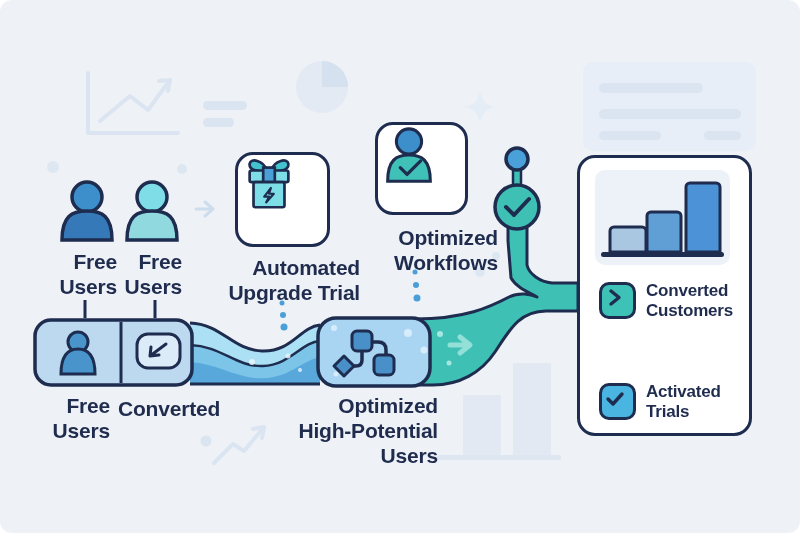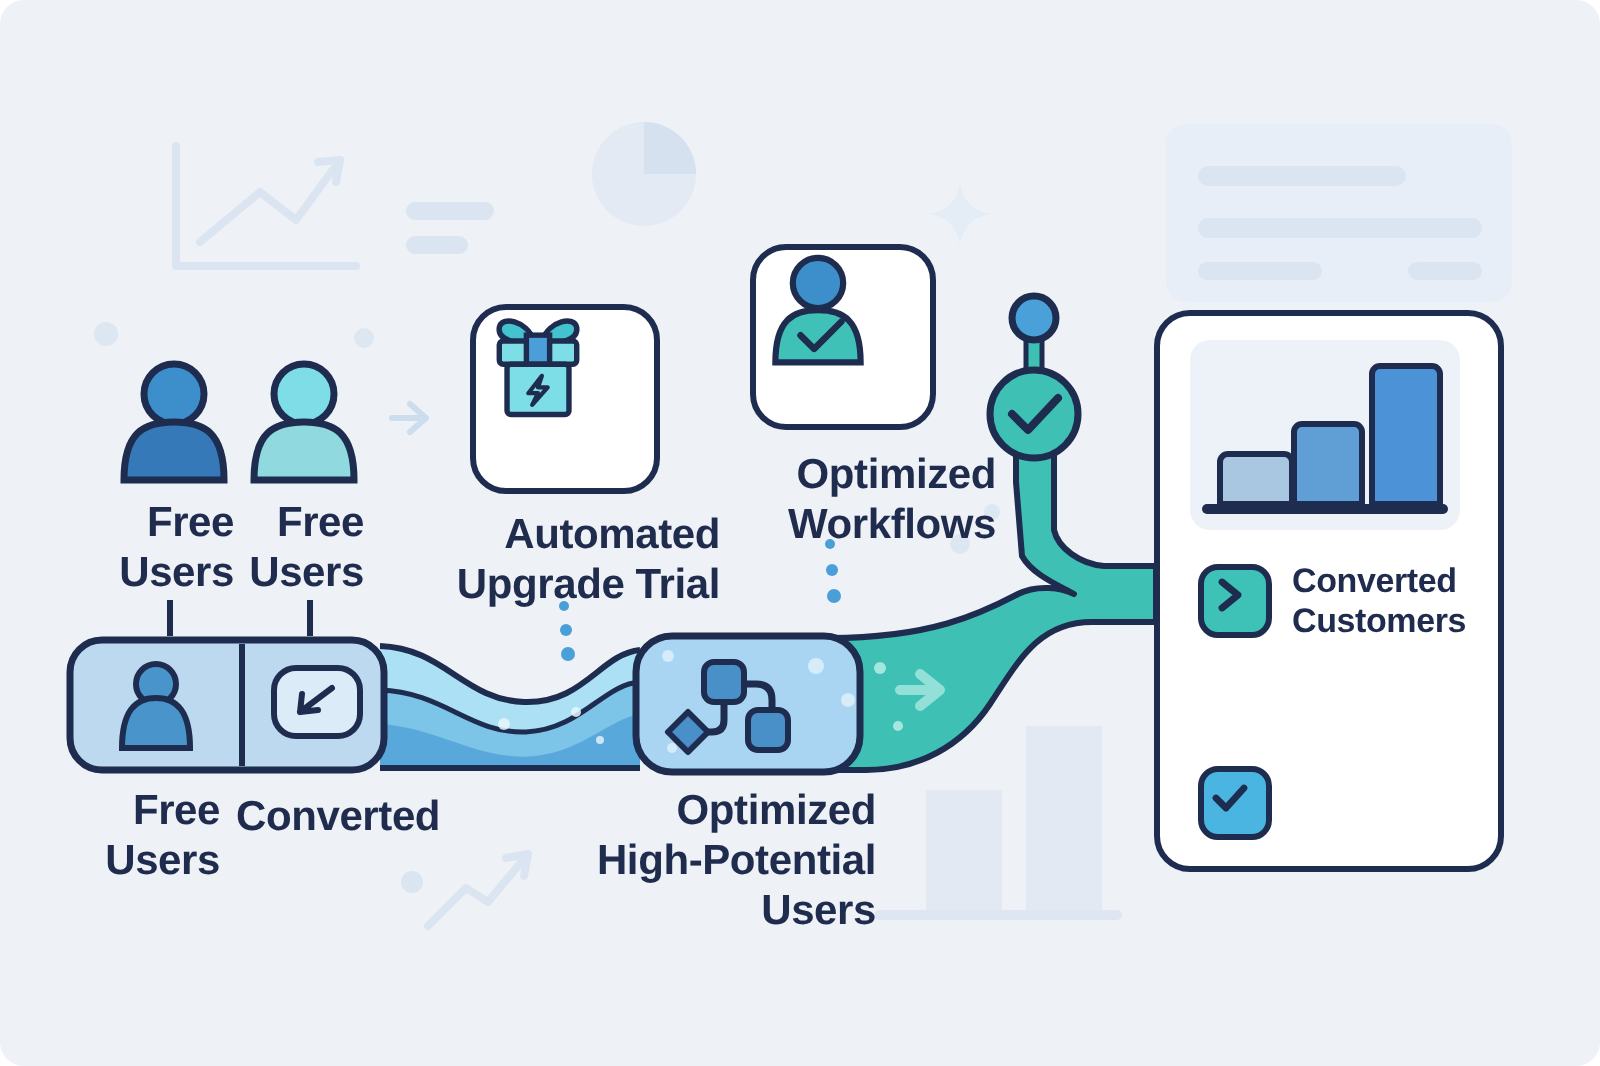--- a/index.html
+++ b/index.html
@@ -197,16 +197,18 @@
       </div>
       <div class="result-label">Converted
 Customers</div>
     </div>
     <div class="result-item" style="top:225px;">
       <div class="tile tile-sky">
         <svg width="31" height="31" viewBox="0 0 31 31">
             <path d="M9,16 L14,21 L23,11" fill="none" stroke="#1e2d4f" stroke-width="3.4" stroke-linecap="round" stroke-linejoin="round"></path>
           </svg>
       </div>
+      <div class="result-label">Activated
+Trials</div>
     </div>
   </div>
 
 </div>
 
 </body></html>

